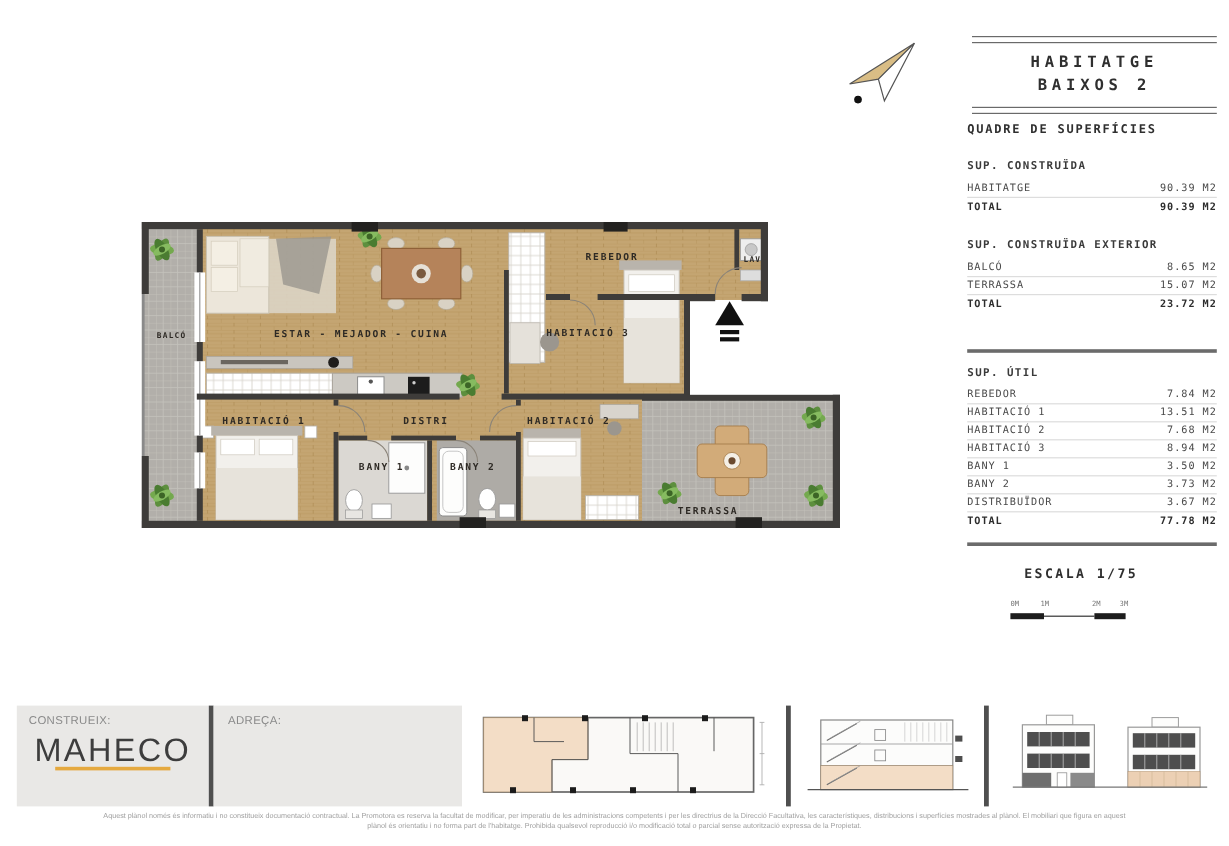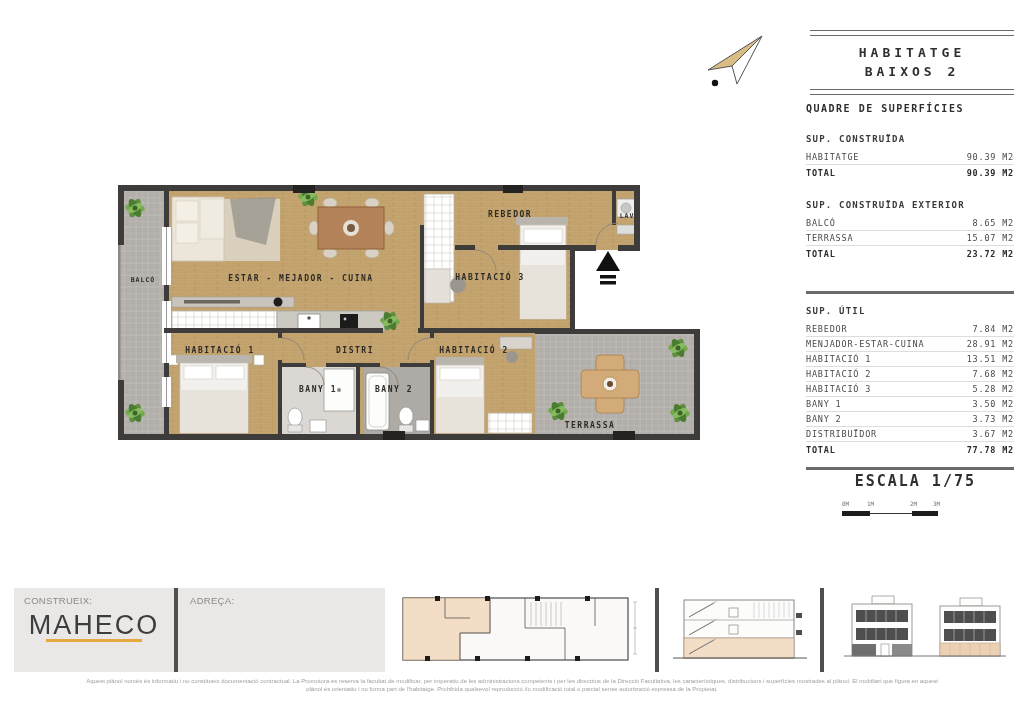--- a/index.html
+++ b/index.html
@@ -19,22 +19,22 @@
   .sur-title{font-size:10px;font-weight:bold;letter-spacing:1.5px;color:#2f2f2f;margin-bottom:6px;}
   .sec-h{font-size:9px;font-weight:bold;letter-spacing:1.2px;color:#3a3a3a;margin:20px 0 6px 0;}
   .srow{display:flex;justify-content:space-between;font-size:8.5px;letter-spacing:.8px;
         color:#4a4a4a;padding:2px 0 2px 0;border-bottom:1px solid #ddd;line-height:10px;}
   .srow.total{font-weight:bold;color:#2d2d2d;border-bottom:none;padding-top:3px;}
   .thickrule{height:3px;background:#6b6b6b;margin-top:30px;}
   .thickrule.end{margin-top:10px;}
   .sec3 .sec-h{margin-top:12px;}
 
   
-  .escala{left:826px;top:472px;width:150px;text-align:right;font-family:"DejaVu Sans Mono",monospace;
-          font-weight:bold;font-size:15px;letter-spacing:2px;color:#2f2f2f;}
+  .escala{left:826px;top:472px;width:150px;text-align:center;font-family:"DejaVu Sans Mono",monospace;
+          font-weight:bold;font-size:11px;letter-spacing:2px;color:#2f2f2f;}
   .scalebar{left:842px;top:500px;width:100px;height:20px;font-family:"DejaVu Sans Mono",monospace;}
   .scalebar .tick{position:absolute;top:0;font-size:6px;color:#777;letter-spacing:0;}
   .scalebar .seg{position:absolute;top:11px;height:5px;background:#1d1d1d;}
   .scalebar .mid{position:absolute;top:13px;height:1px;background:#333;}
 
   
   .pl{font-family:"DejaVu Sans Mono",monospace;font-weight:bold;font-size:8px;
       letter-spacing:1.5px;fill:#2e2a25;text-anchor:middle;}
   .pls{font-size:6.5px;letter-spacing:1px;}
 
@@ -108,34 +108,30 @@
 
     <div class="thickrule"></div>
 
     <div class="sec sec3">
       <div class="sec-h">SUP. ÚTIL</div>
       <div class="srow">
         <span>REBEDOR</span>
         <span>7.84 M2</span>
       </div>
       <div class="srow">
-        <span>MENJADOR-ESTAR-CUINA</span>
-        <span>28.91 M2</span>
-      </div>
-      <div class="srow">
         <span>HABITACIÓ 1</span>
         <span>13.51 M2</span>
       </div>
       <div class="srow">
         <span>HABITACIÓ 2</span>
         <span>7.68 M2</span>
       </div>
       <div class="srow">
         <span>HABITACIÓ 3</span>
-        <span>5.28 M2</span>
+        <span>8.94 M2</span>
       </div>
       <div class="srow">
         <span>BANY 1</span>
         <span>3.50 M2</span>
       </div>
       <div class="srow">
         <span>BANY 2</span>
         <span>3.73 M2</span>
       </div>
       <div class="srow">

